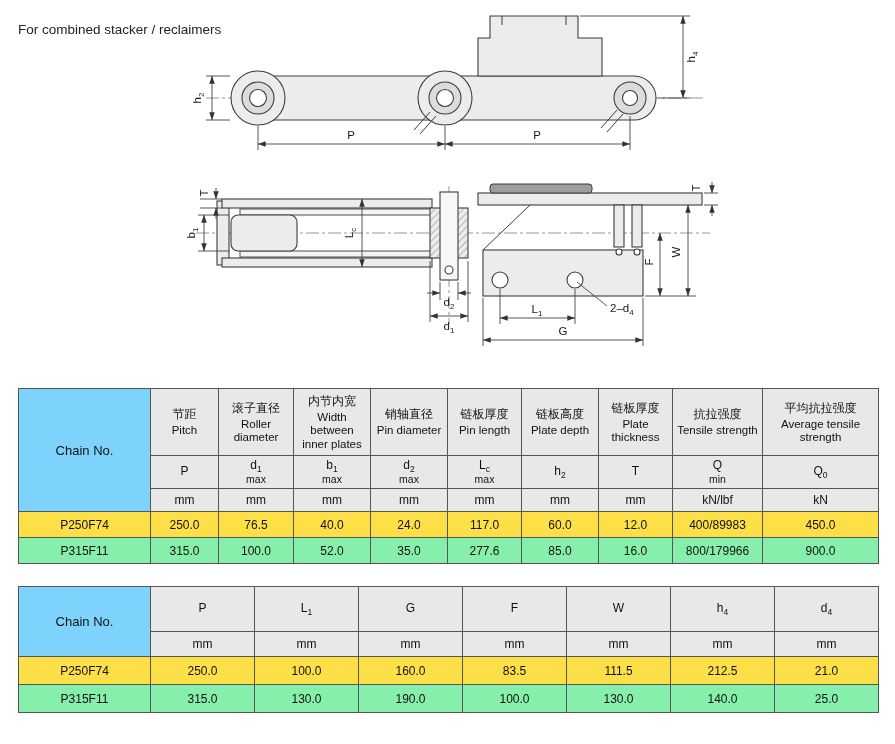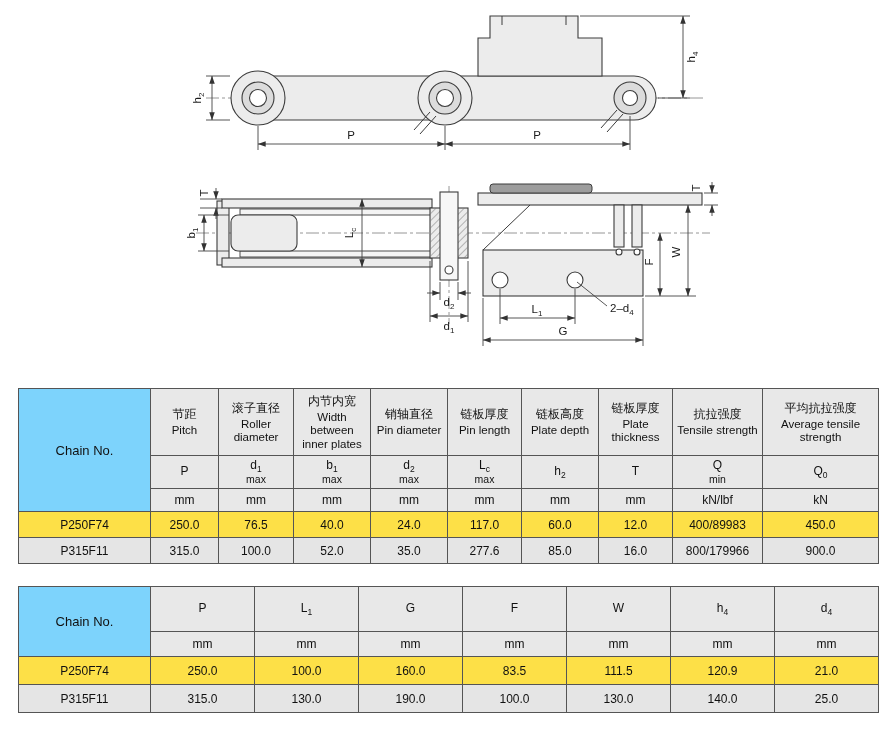--- a/index.html
+++ b/index.html
@@ -21,36 +21,37 @@
   .diagram .sub { font-size:8px; }
 
   .tables { position:absolute; left:18px; top:388px; width:860px; }
   table.spec { border-collapse:collapse; table-layout:fixed; width:860px; font-size:12px; color:#111; }
   table.spec td { border:1px solid #555; text-align:center; vertical-align:middle; padding:1px 2px; font-weight:normal; }
   .spec .h-main td, .spec .h-sym td, .spec .h-unit td { background:#e8e8e8; }
   .spec .h-main td { height:64px; }
   .spec .h-sym td { height:30px; }
   .spec .h-unit td { height:20px; }
   .spec .r-odd td  { height:23px; background:#fde047; }
-  .spec .r-even td { height:23px; background:#e5e5e5; }
+  .spec .r-even td { height:23px; background:#86efac; }
   .spec td.corner { background:#7dd3fc; font-size:13px; }
   .cn { font-size:12px; }
   .en { font-size:11.5px; line-height:1.15; margin-top:1px; }
   .spec sub { font-size:8.5px; }
   .sy2 { display:block; font-size:10.5px; line-height:1.1; }
   table.t2 { margin-top:22px; }
   .t2 .h-sym td { height:42px; }
   .t2 .h-unit td { height:22px; }
   .t2 .r-odd td, .t2 .r-even td { height:25px; }
 </style>
 </head>
 <body>
 
 <div class="page">
 
+  <div class="heading">For combined stacker / reclaimers</div>
 
   <svg class="diagram" width="895" height="372" viewBox="0 0 895 372" xmlns="http://www.w3.org/2000/svg">
     <defs>
       <marker id="arr" viewBox="0 0 10 10" refX="9.5" refY="5" markerWidth="9" markerHeight="9" orient="auto-start-reverse">
         <path d="M0,1.6 L9.8,5 L0,8.4 Z" fill="#333"></path>
       </marker>
       <pattern id="hatch" width="5" height="5" patternUnits="userSpaceOnUse" patternTransform="rotate(45)">
         <line x1="0" y1="0" x2="0" y2="5" stroke="#777" stroke-width="1"></line>
       </pattern>
     </defs>
@@ -339,21 +340,21 @@
           <td>mm</td>
           <td>mm</td>
         </tr>
         <tr class="r-odd">
           <td>P250F74</td>
           <td>250.0</td>
           <td>100.0</td>
           <td>160.0</td>
           <td>83.5</td>
           <td>111.5</td>
-          <td>120.9</td>
+          <td>212.5</td>
           <td>21.0</td>
         </tr>
         <tr class="r-even">
           <td>P315F11</td>
           <td>315.0</td>
           <td>130.0</td>
           <td>190.0</td>
           <td>100.0</td>
           <td>130.0</td>
           <td>140.0</td>

